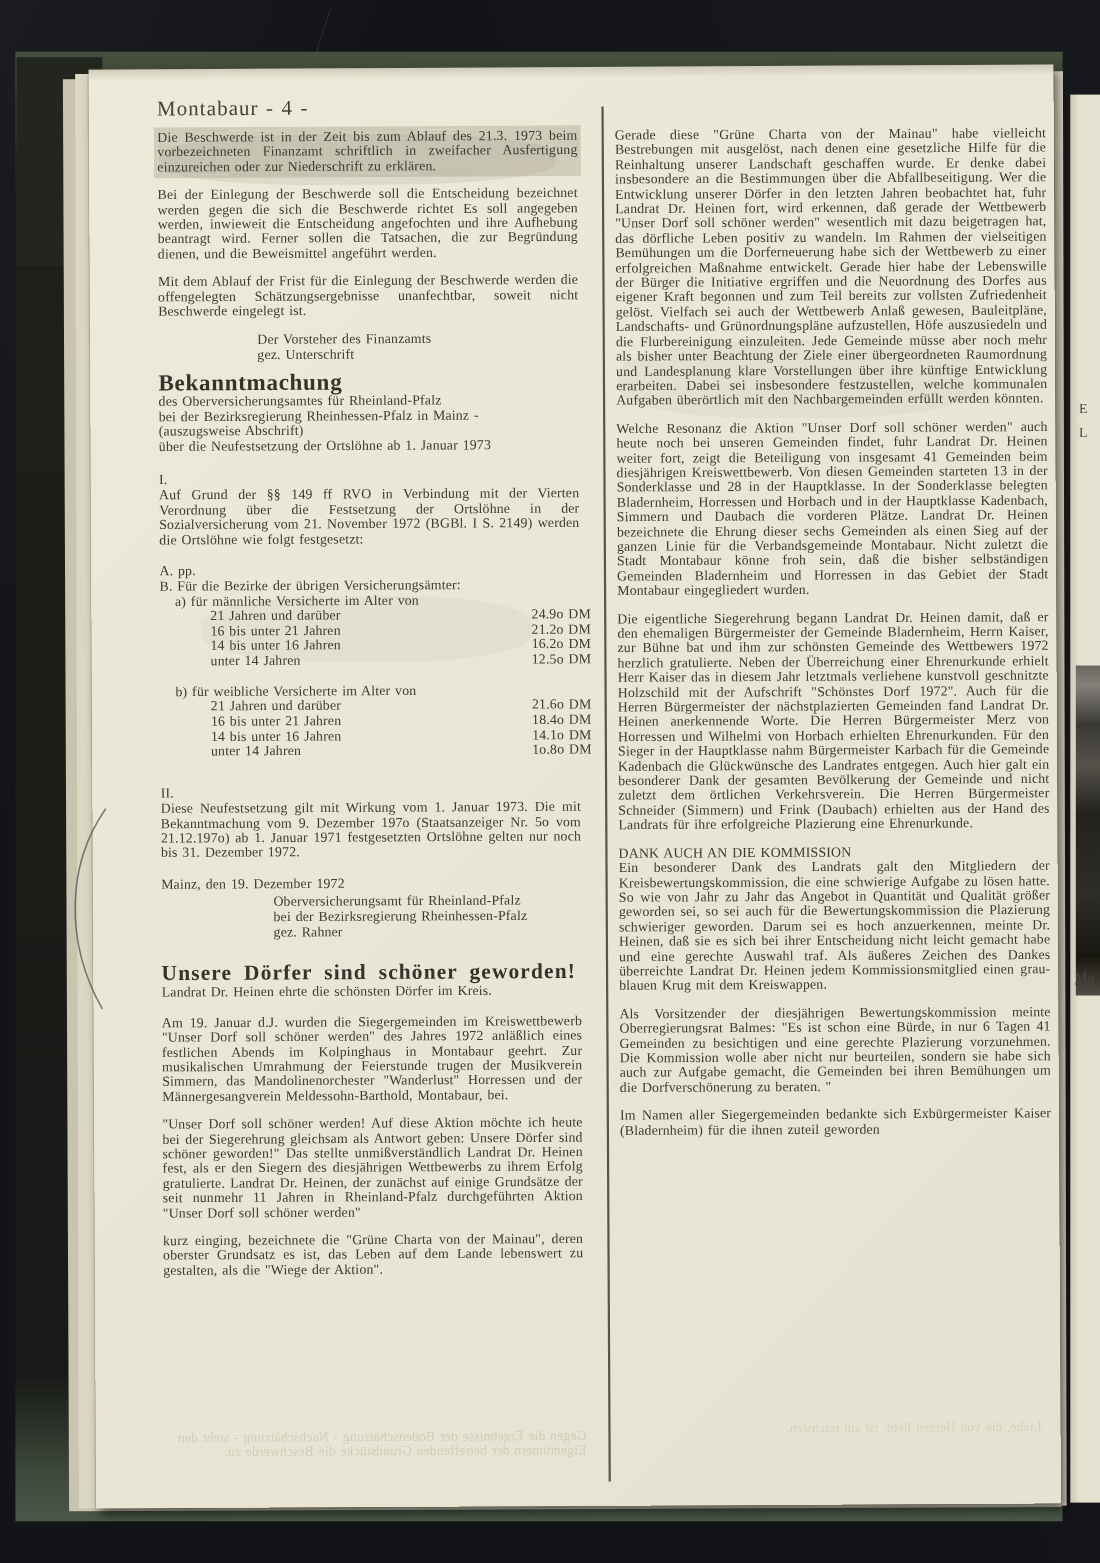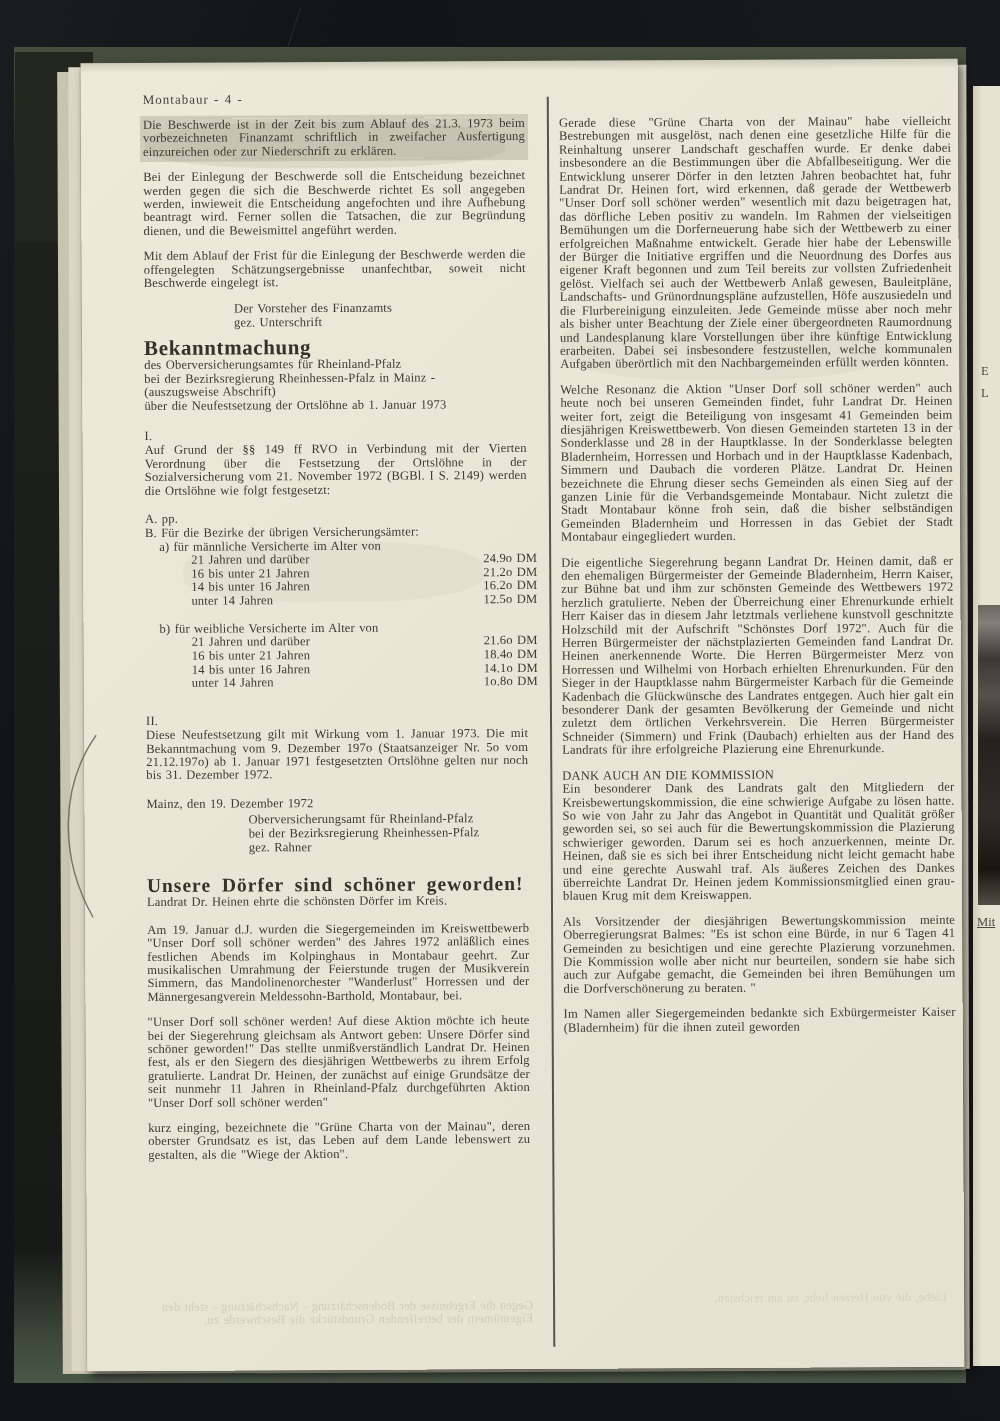--- a/index.html
+++ b/index.html
@@ -23,21 +23,21 @@
   
   .stack1{position:absolute;left:60px;top:70px;width:902px;height:1302px;background:#c9c4b0;transform:rotate(-.25deg);}
   .stack2{position:absolute;left:70px;top:66px;width:898px;height:1304px;background:#dcd7c4;transform:rotate(-.15deg);}
   
   .page{position:absolute;left:84px;top:61px;width:877px;height:1308px;
     background:linear-gradient(135deg,#edead9 0%, #e9e6d6 45%, #e5e2d1 100%);
     transform:rotate(-.3deg);transform-origin:50% 50%;
     box-shadow:0 0 0 1px rgba(90,90,70,.25), 4px 6px 10px rgba(0,0,0,.55);
     color:#3b3a33;font-size:12.6px;line-height:13.4px;letter-spacing:.15px;word-spacing:1px;
   }
-  .page-header{position:absolute;left:62px;top:30px;font-size:13px;letter-spacing:1px;color:#43423a;}
+  .page-header{position:absolute;left:62px;top:30px;font-size:19px;letter-spacing:1px;color:#43423a;}
   .col{position:absolute;top:56px;}
   .col-left{left:62px;width:382px;}
   .col-right{left:478px;width:392px;}
   .col p{margin:0 0 12px 0;text-align:justify;}
   .divider{position:absolute;left:466px;top:36px;width:1.5px;height:1250px;background:#55554c;}
   .hl{background:rgba(158,152,133,.35);box-shadow:0 0 0 3px rgba(158,152,133,.35);}
   .sig{margin:0 0 12px 90px;line-height:14px;}
   .sig2{margin:2px 0 14px 102px;line-height:14px;}
   .h-bek{font-size:21px;font-weight:bold;letter-spacing:.6px;margin:6px 0 3px 0;color:#33322b;}
   .bek-sub{line-height:13.8px;}
@@ -183,14 +183,14 @@
   </div>
 
   <div class="ghost" style="left:66px;top:1238px;width:380px;font-size:12.4px;">Gegen die Ergebnisse der Bodenschätzung - Nachschätzung - steht den Eigentümern der betreffenden Grundstücke die Beschwerde zu.</div>
   <div class="ghost" style="left:520px;top:1232px;width:340px;font-size:12.2px;opacity:.2;">Liebe, die von Herzen liebt, ist am reichsten.</div>
 </div>
 
 <div class="sliver">
   <div class="sliver-frag" style="top:278px;">E</div>
   <div class="sliver-frag" style="top:300px;">L</div>
   <div class="sliver-photo"></div>
-  <div class="sliver-frag" style="top:829px;left:4px;text-decoration:underline;">Mit</div>
+  <div class="sliver-frag" style="top:796px;left:4px;text-decoration:underline;">Mit</div>
 </div>
 
 </body></html>

